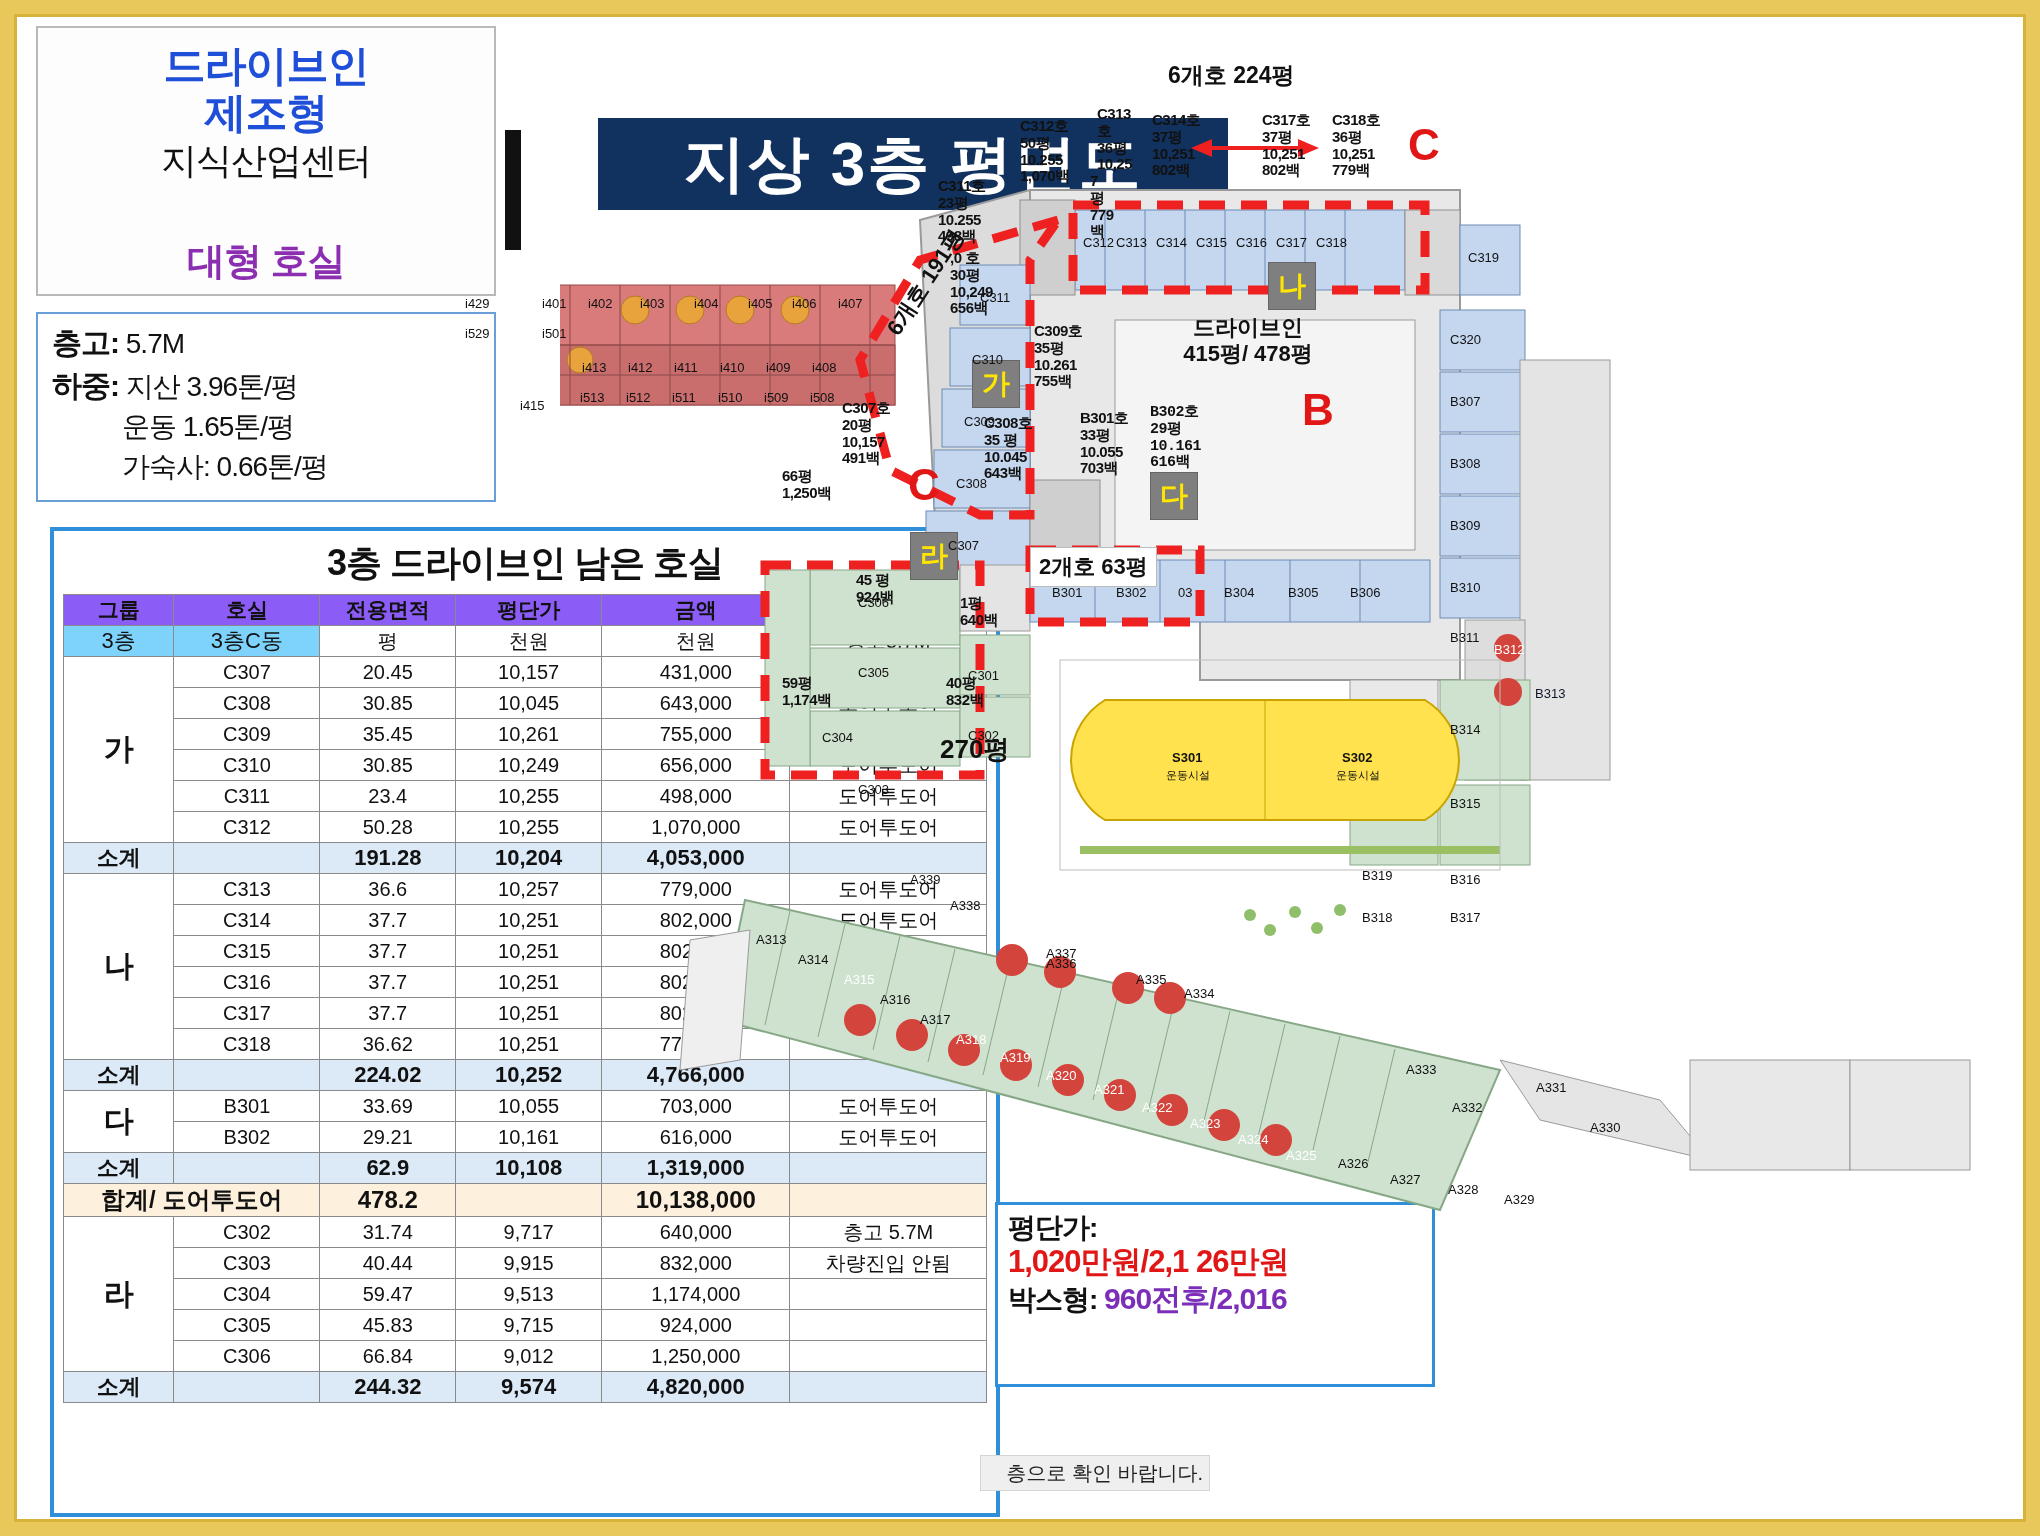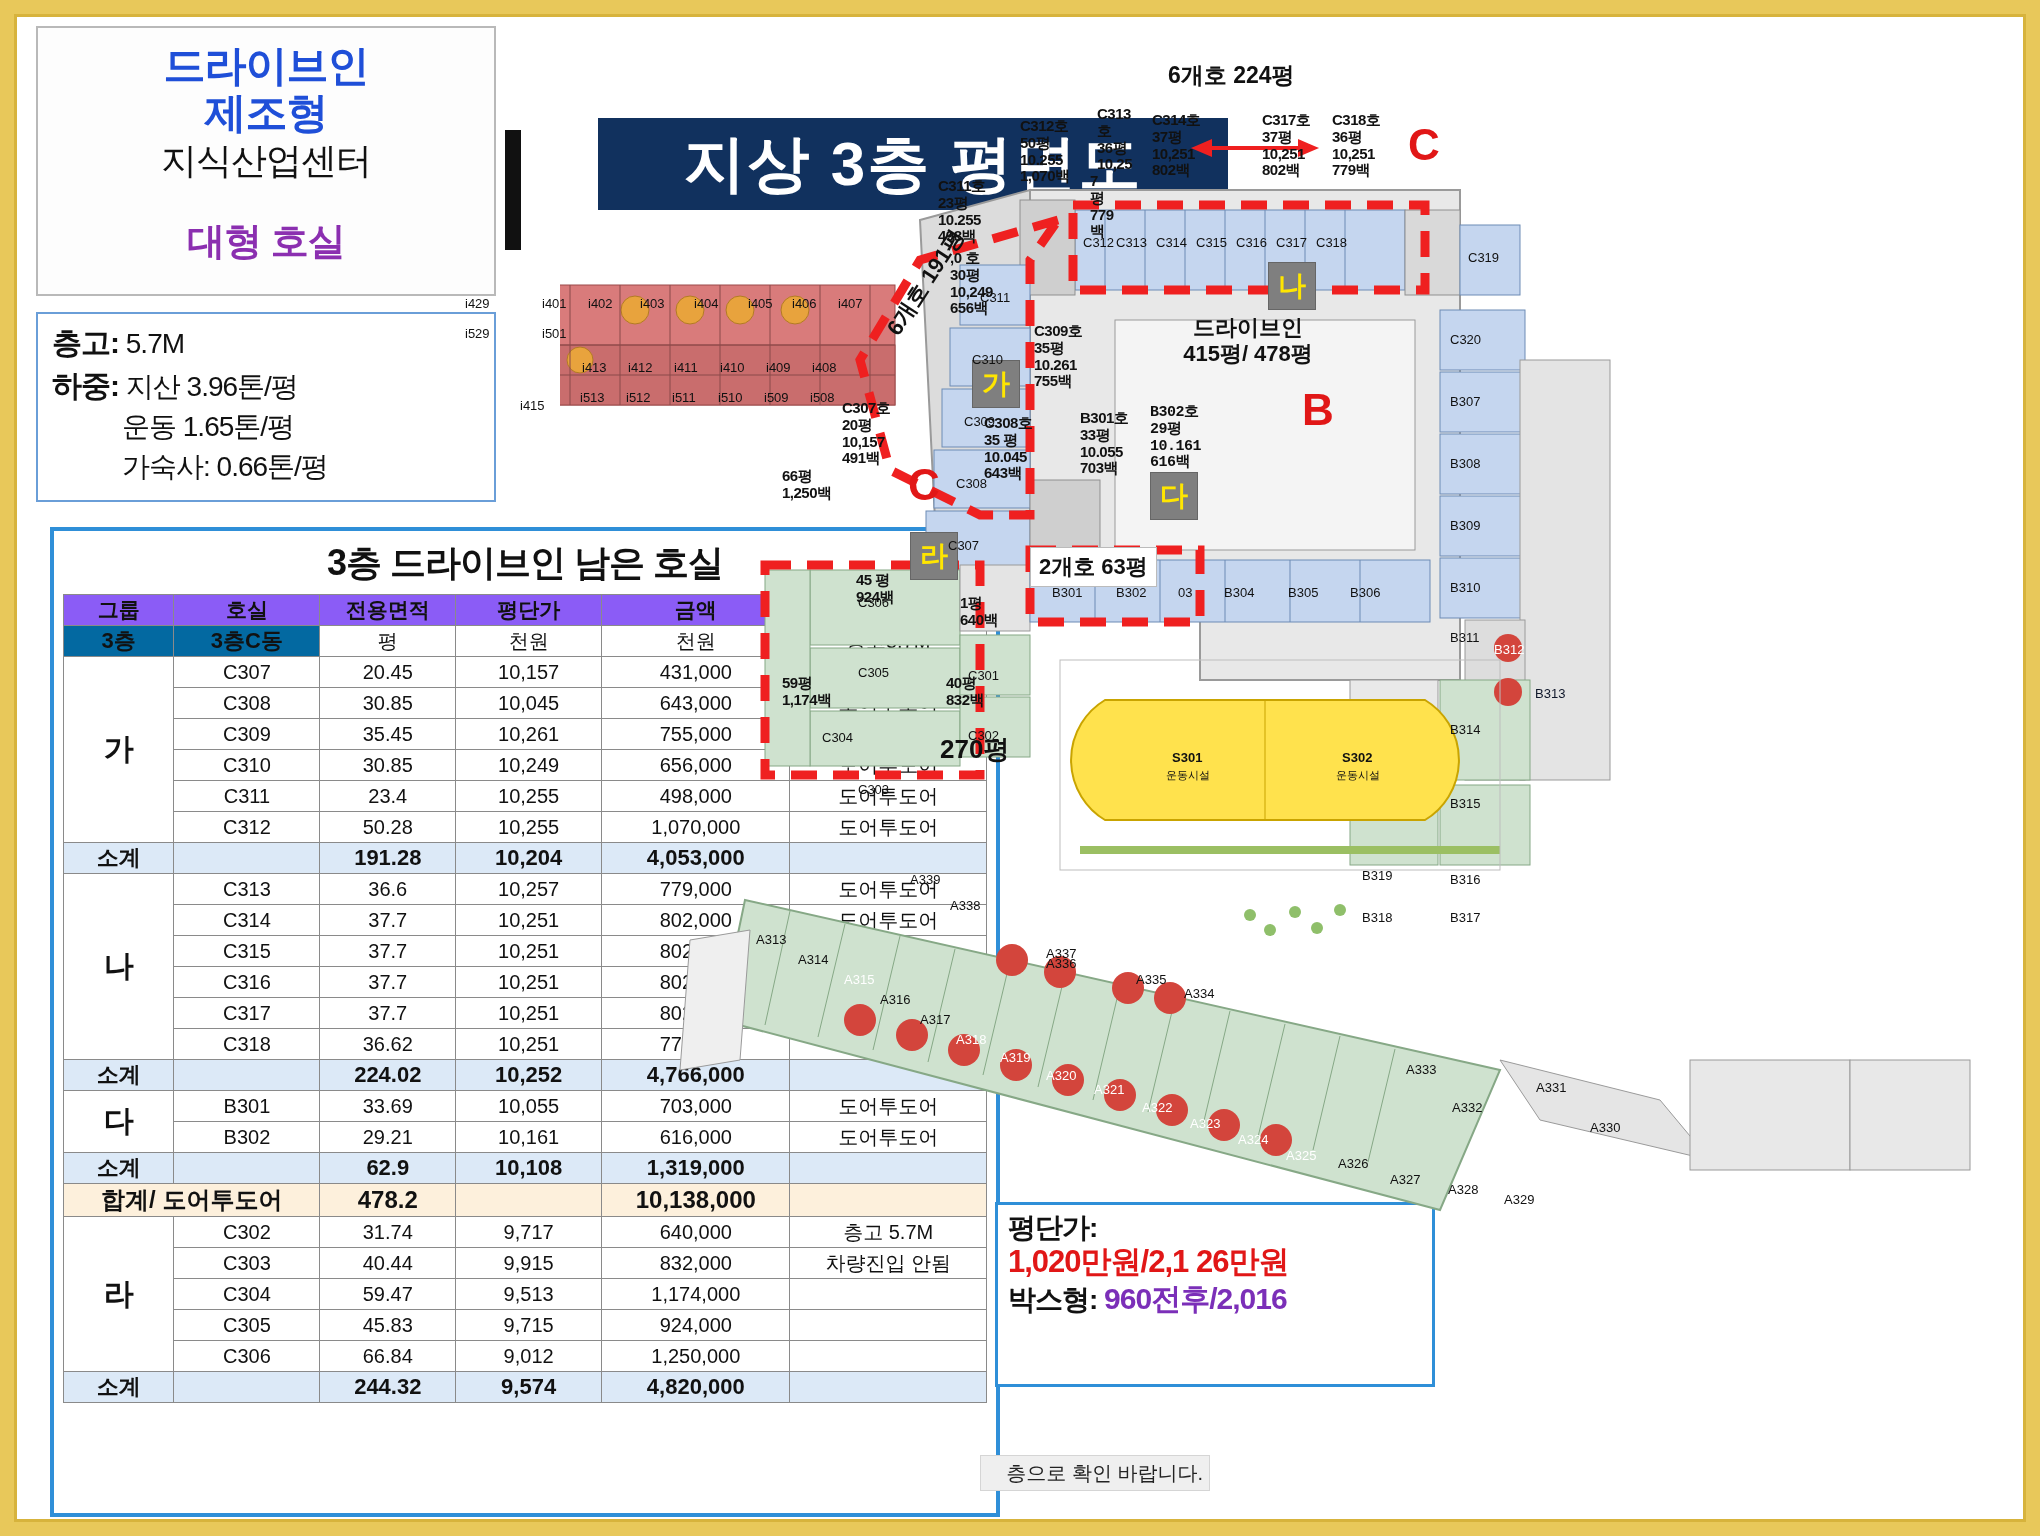--- a/index.html
+++ b/index.html
@@ -57,21 +57,21 @@
     font-size: 36px;
     letter-spacing: -1px;
     margin-top: 1px;
     text-align: center;
   }
   .title-card .l4 {
     color: #8b2fb0;
     font-weight: bold;
     font-size: 38px;
     letter-spacing: -1px;
-    margin-top: 30px;
+    margin-top: 50px;
   }
   .black-bar {
     position: absolute;
     left: 505px; top: 130px;
     width: 16px; height: 120px;
     background: #111;
   }
 
   
   .spec-card {
@@ -136,21 +136,21 @@
     white-space: nowrap;
   }
   table.rooms thead th { background: #8b5cf6; font-weight: bold; font-size: 21px; }
   .c-grp   { width: 96px;  font-size: 30px; font-weight: bold; }
   .c-ho    { width: 130px; }
   .c-area  { width: 120px; }
   .c-unit  { width: 130px; }
   .c-amt   { width: 170px; }
   .c-note  { width: 178px; }
   td.num { text-align: right; padding-right: 10px; }
-  tr.hl-yellow td { background: #0369a1; font-weight: bold; font-size: 22px; }
+  tr.hl-yellow td { background: #7dd3fc; font-weight: normal; font-size: 22px; }
   tr.hl-yellow td.plain { background: #ffffff; font-weight: normal; font-size: 20px; }
   tr.subtotal td { background: #dce9f7; font-weight: bold; font-size: 22px; }
   tr.total td { background: #fdf0dc; font-weight: bold; font-size: 24px; }
 
   
   .price-box {
     position: absolute;
     left: 995px; top: 1202px;
     width: 440px; height: 185px;
     border: 3px solid #2f8fd8;

